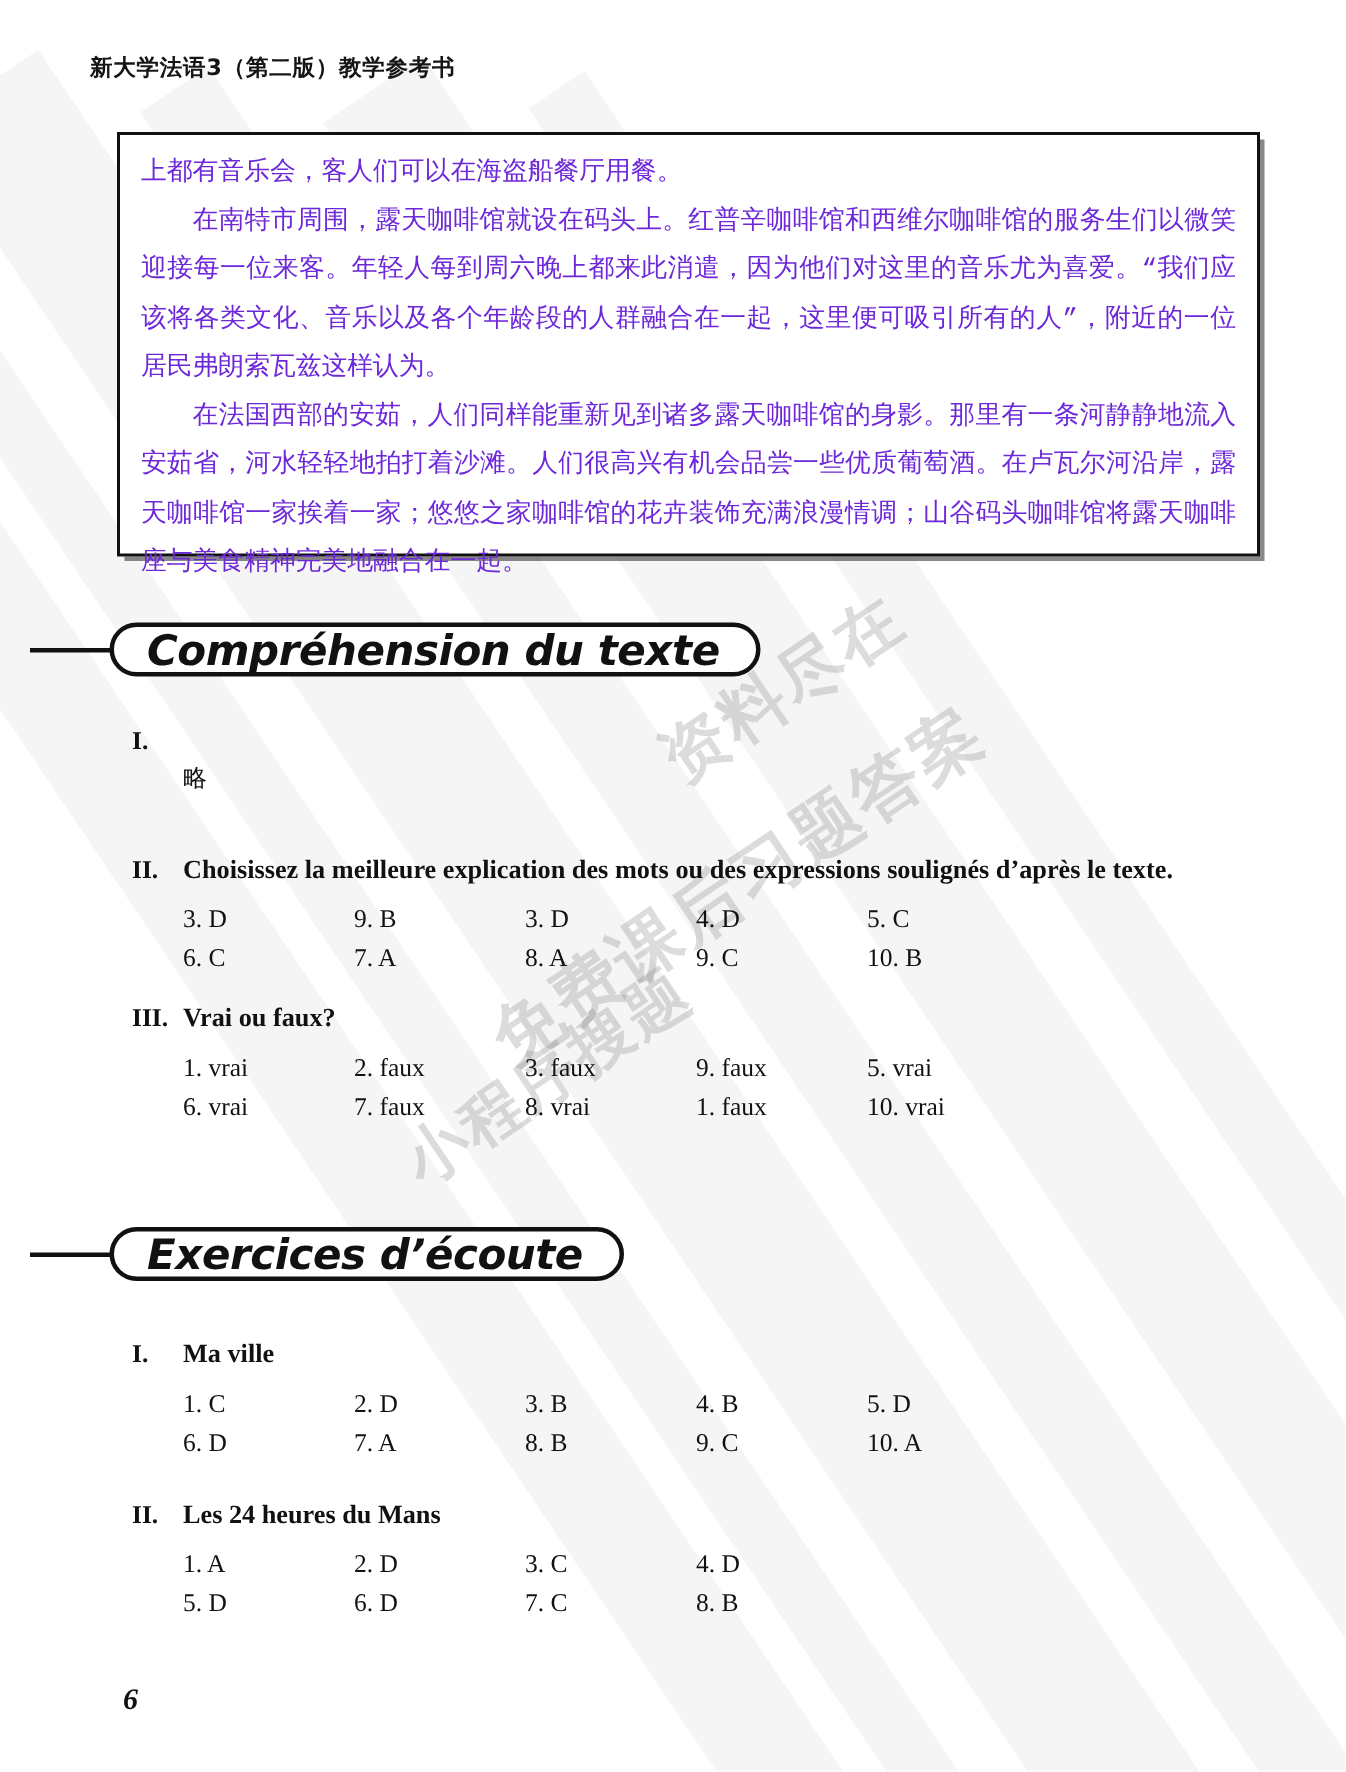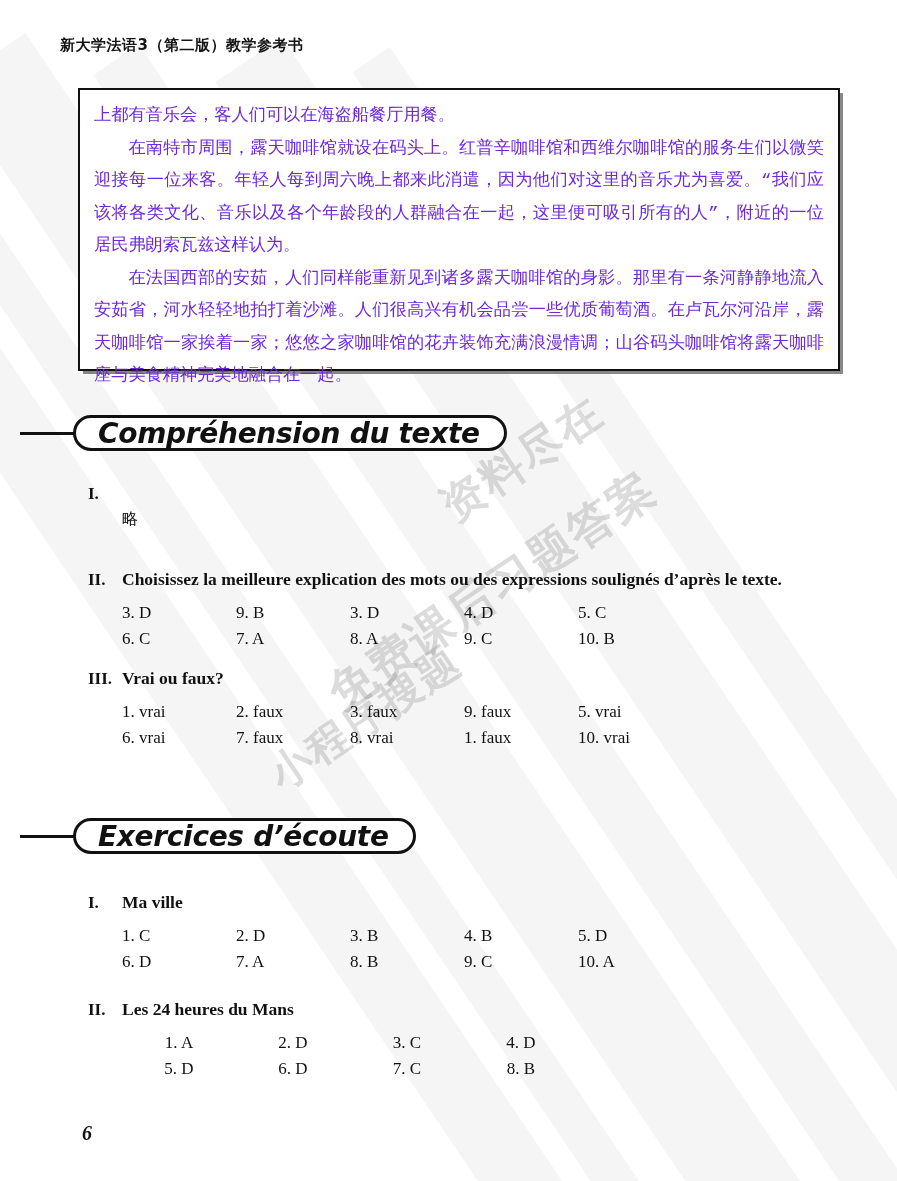--- a/index.html
+++ b/index.html
@@ -166,21 +166,21 @@
     display: flex;
     line-height: 26px;
   }
   .answer-cell {
     font-family: "Liberation Serif", serif;
     font-size: 17px;
     color: #111;
     flex: 0 0 auto;
   }
   .cols5 .answer-cell { width: 114px; }
-  .cols4 .answer-cell { width: 114px; text-align: center; }
+  .cols4 .answer-cell { width: 114px; }
 
   
   #page-number {
     position: absolute;
     left: 82px; top: 1122px;
     font-family: "Liberation Serif", serif;
     font-style: italic;
     font-weight: bold;
     font-size: 20px;
     color: #111;

